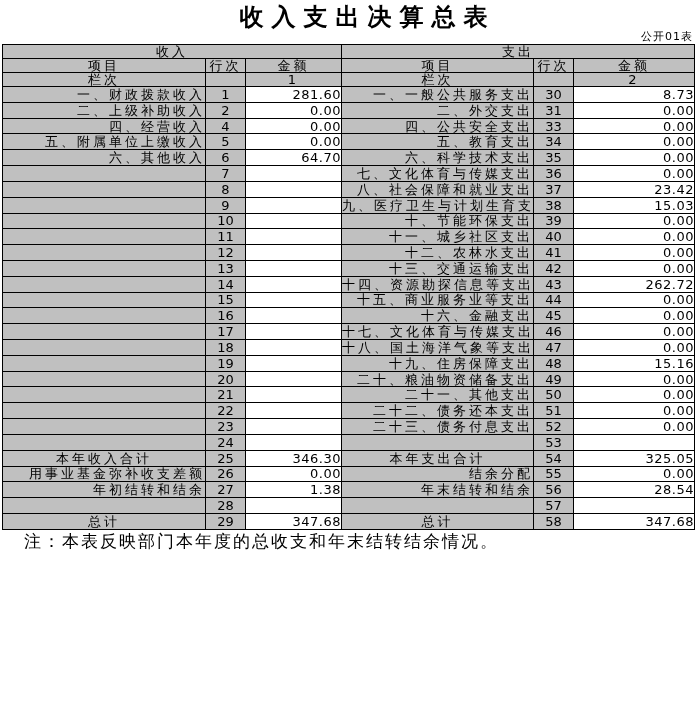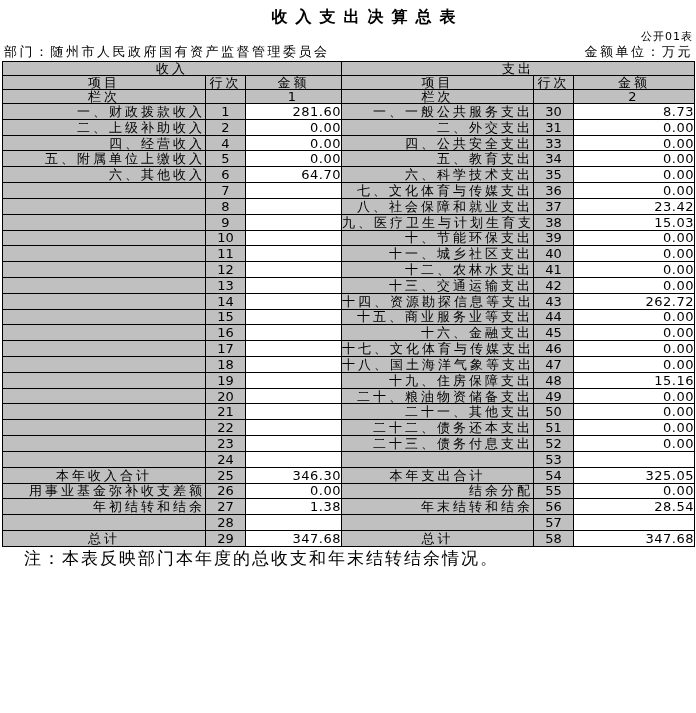--- a/index.html
+++ b/index.html
@@ -18,21 +18,21 @@
   .page {
     position: relative;
     width: 696px;
     height: 713px;
     overflow: hidden;
     background: #ffffff;
   }
   .title {
     margin-top: 6px;
     text-align: center;
-    font-size: 16px;
+    font-size: 24px;
     font-weight: bold;
     letter-spacing: 8px;
     line-height: 22px;
     padding-left: 39px;
   }
   .form-no {
     margin-top: 1px;
     text-align: right;
     padding-right: 3px;
     font-size: 11px;
@@ -88,24 +88,20 @@
 </style>
 </head>
 <body>
 
 <div class="page">
 
   <div class="title">收入支出决算总表</div>
 
   <div class="form-no">公开01表</div>
 
-  <div class="meta-row">
-    <span>部门：随州市人民政府国有资产监督管理委员会</span>
-    <span>金额单位：万元</span>
-  </div>
 
   <table class="budget">
     <colgroup>
       <col style="width:203px">
         <col style="width:40px">
         <col style="width:96px">
       <col style="width:192px">
         <col style="width:40px">
         <col style="width:121px">
     </colgroup>

